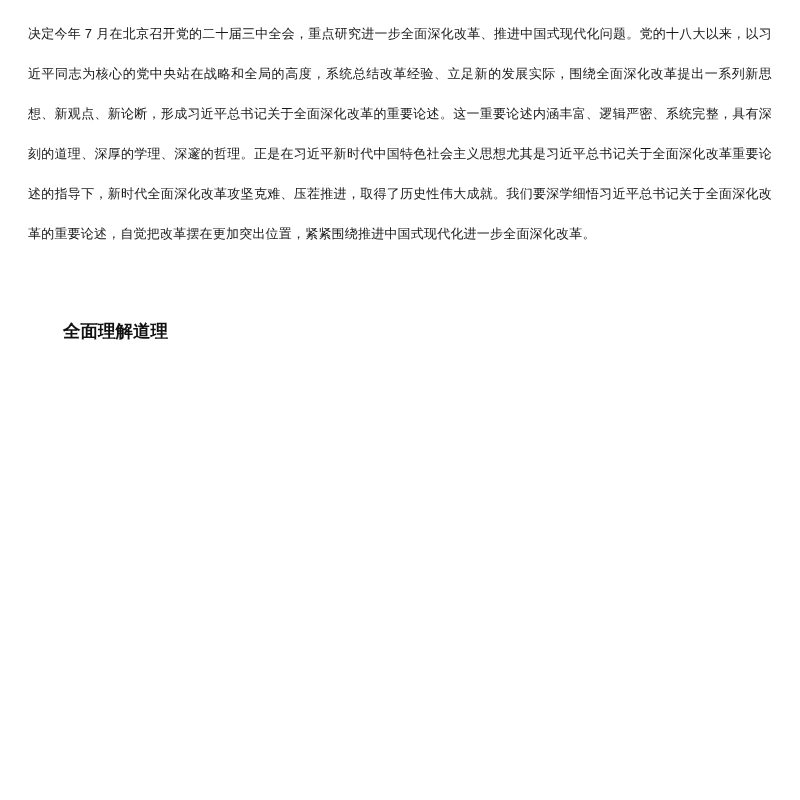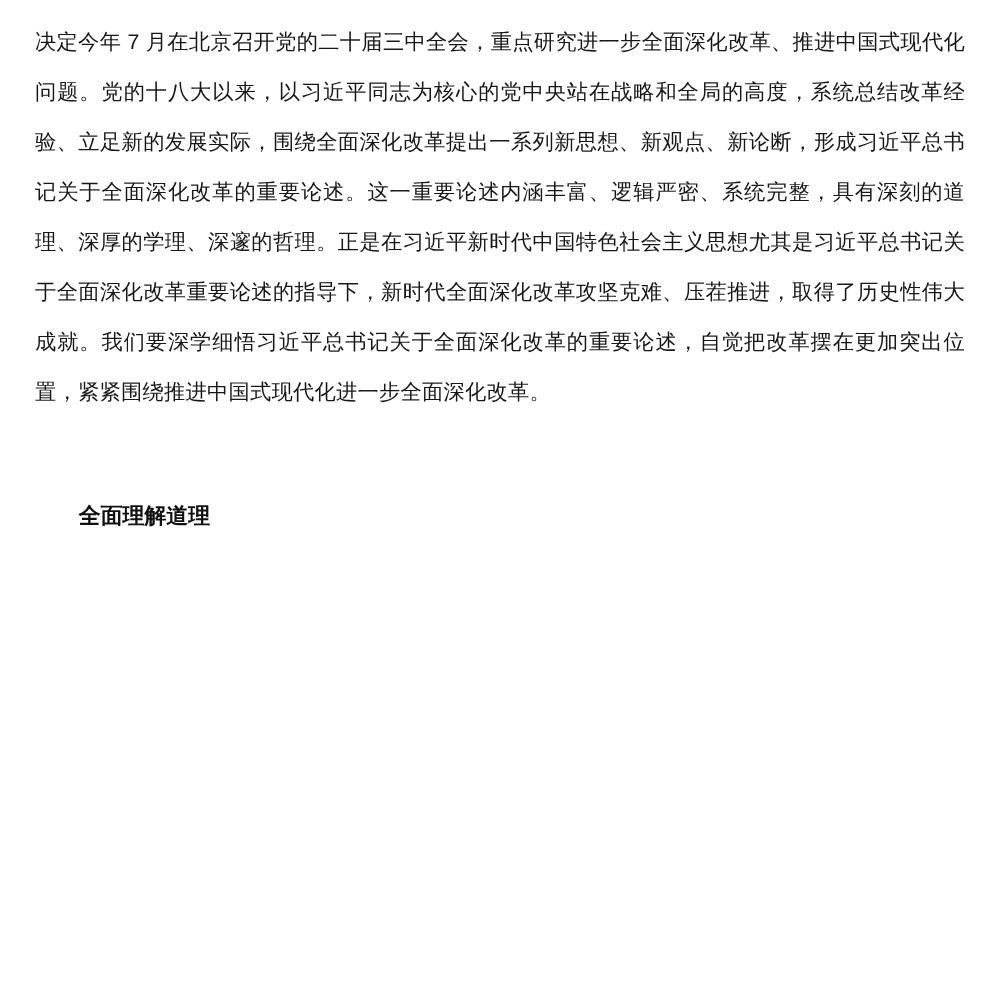--- a/index.html
+++ b/index.html
@@ -15,38 +15,39 @@
     overflow: hidden;
   }
   .page {
     box-sizing: border-box;
     width: 800px;
     height: 800px;
     padding: 14px 28px 0 28px;
     background: #ffffff;
   }
   .body-para {
-    font-size: 17px;
+    font-size: 13px;
     line-height: 40px;
     letter-spacing: 0.2px;
     text-align: justify;
     text-justify: inter-character;
     margin: 0;
     color: #171717;
   }
   .indent {
     text-indent: 2em;
   }
   .heading {
     font-size: 17.5px;
     font-weight: bold;
     line-height: 40px;
     margin: 0;
     text-indent: 2em;
     color: #111111;
+    font-family: Liberation Mono, monospace;
   }
   .gap-large {
     height: 58px;
   }
   .gap-medium {
     height: 44px;
   }
 </style>
 </head>
 <body>

